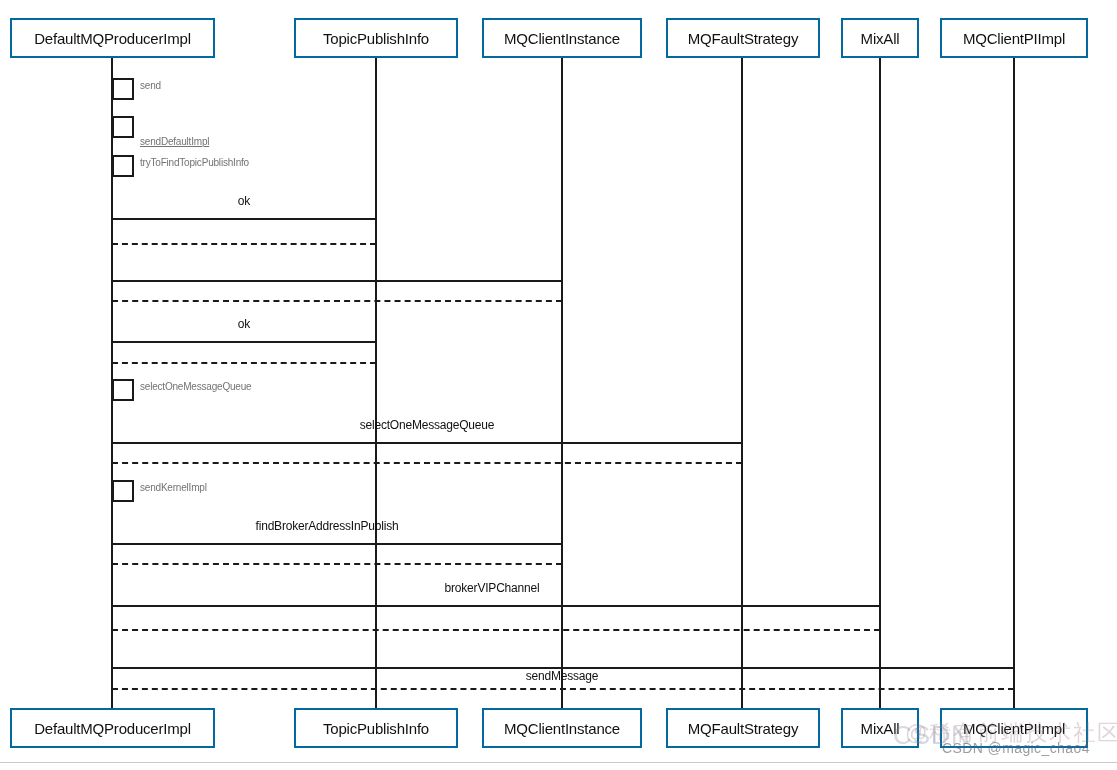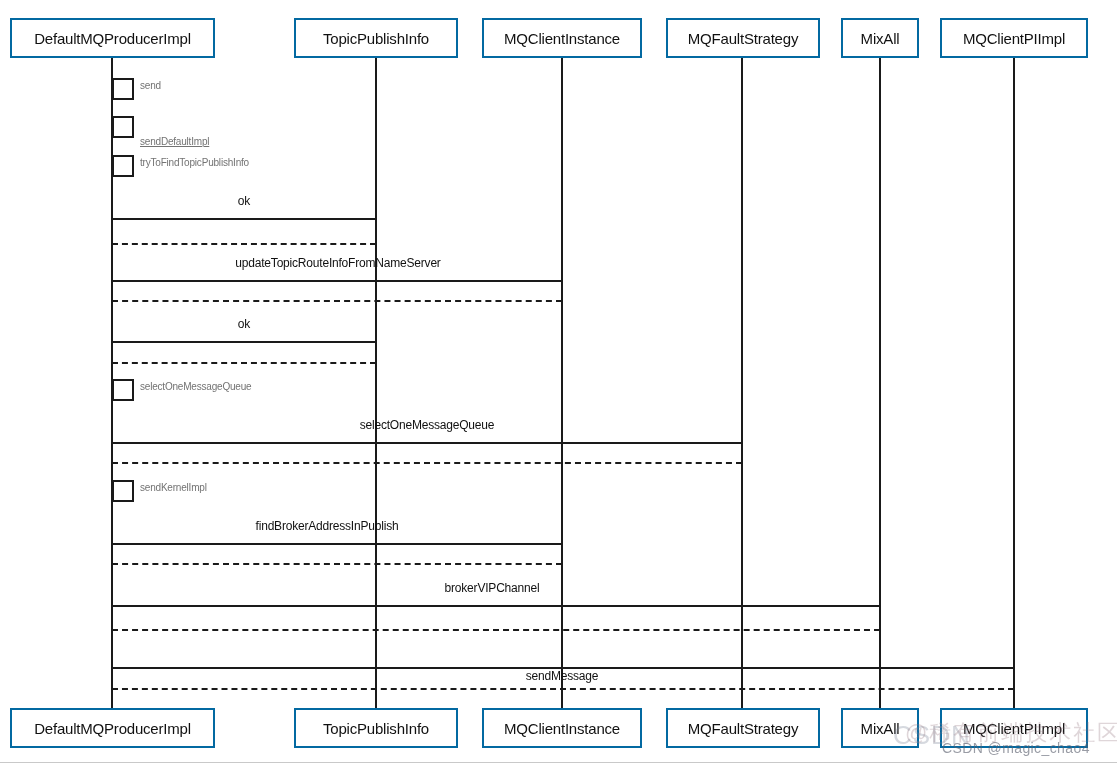--- a/index.html
+++ b/index.html
@@ -149,21 +149,20 @@
   <div class="self-label" style="left:140px;top:381px;">selectOneMessageQueue</div>
 
   <div class="activation" style="left:112px;top:480px;"></div>
   <div class="self-label" style="left:140px;top:482px;">sendKernelImpl</div>
 
   <div class="msg-line" style="left:112px;top:218px;width:264px;"></div>
   <div class="msg-label" style="left:244px;top:194px;">ok</div>
   <div class="msg-line ret" style="left:112px;top:243px;width:264px;"></div>
 
   <div class="msg-line" style="left:112px;top:280px;width:450px;"></div>
-  <div class="msg-label" style="left:338px;top:256px;">updateTopicRouteInfoFromNameServer</div>
   <div class="msg-line ret" style="left:112px;top:300px;width:450px;"></div>
 
   <div class="msg-line" style="left:112px;top:341px;width:264px;"></div>
   <div class="msg-label" style="left:244px;top:317px;">ok</div>
   <div class="msg-line ret" style="left:112px;top:362px;width:264px;"></div>
 
   <div class="msg-line" style="left:112px;top:442px;width:630px;"></div>
   <div class="msg-label" style="left:427px;top:418px;">selectOneMessageQueue</div>
   <div class="msg-line ret" style="left:112px;top:462px;width:630px;"></div>
 

